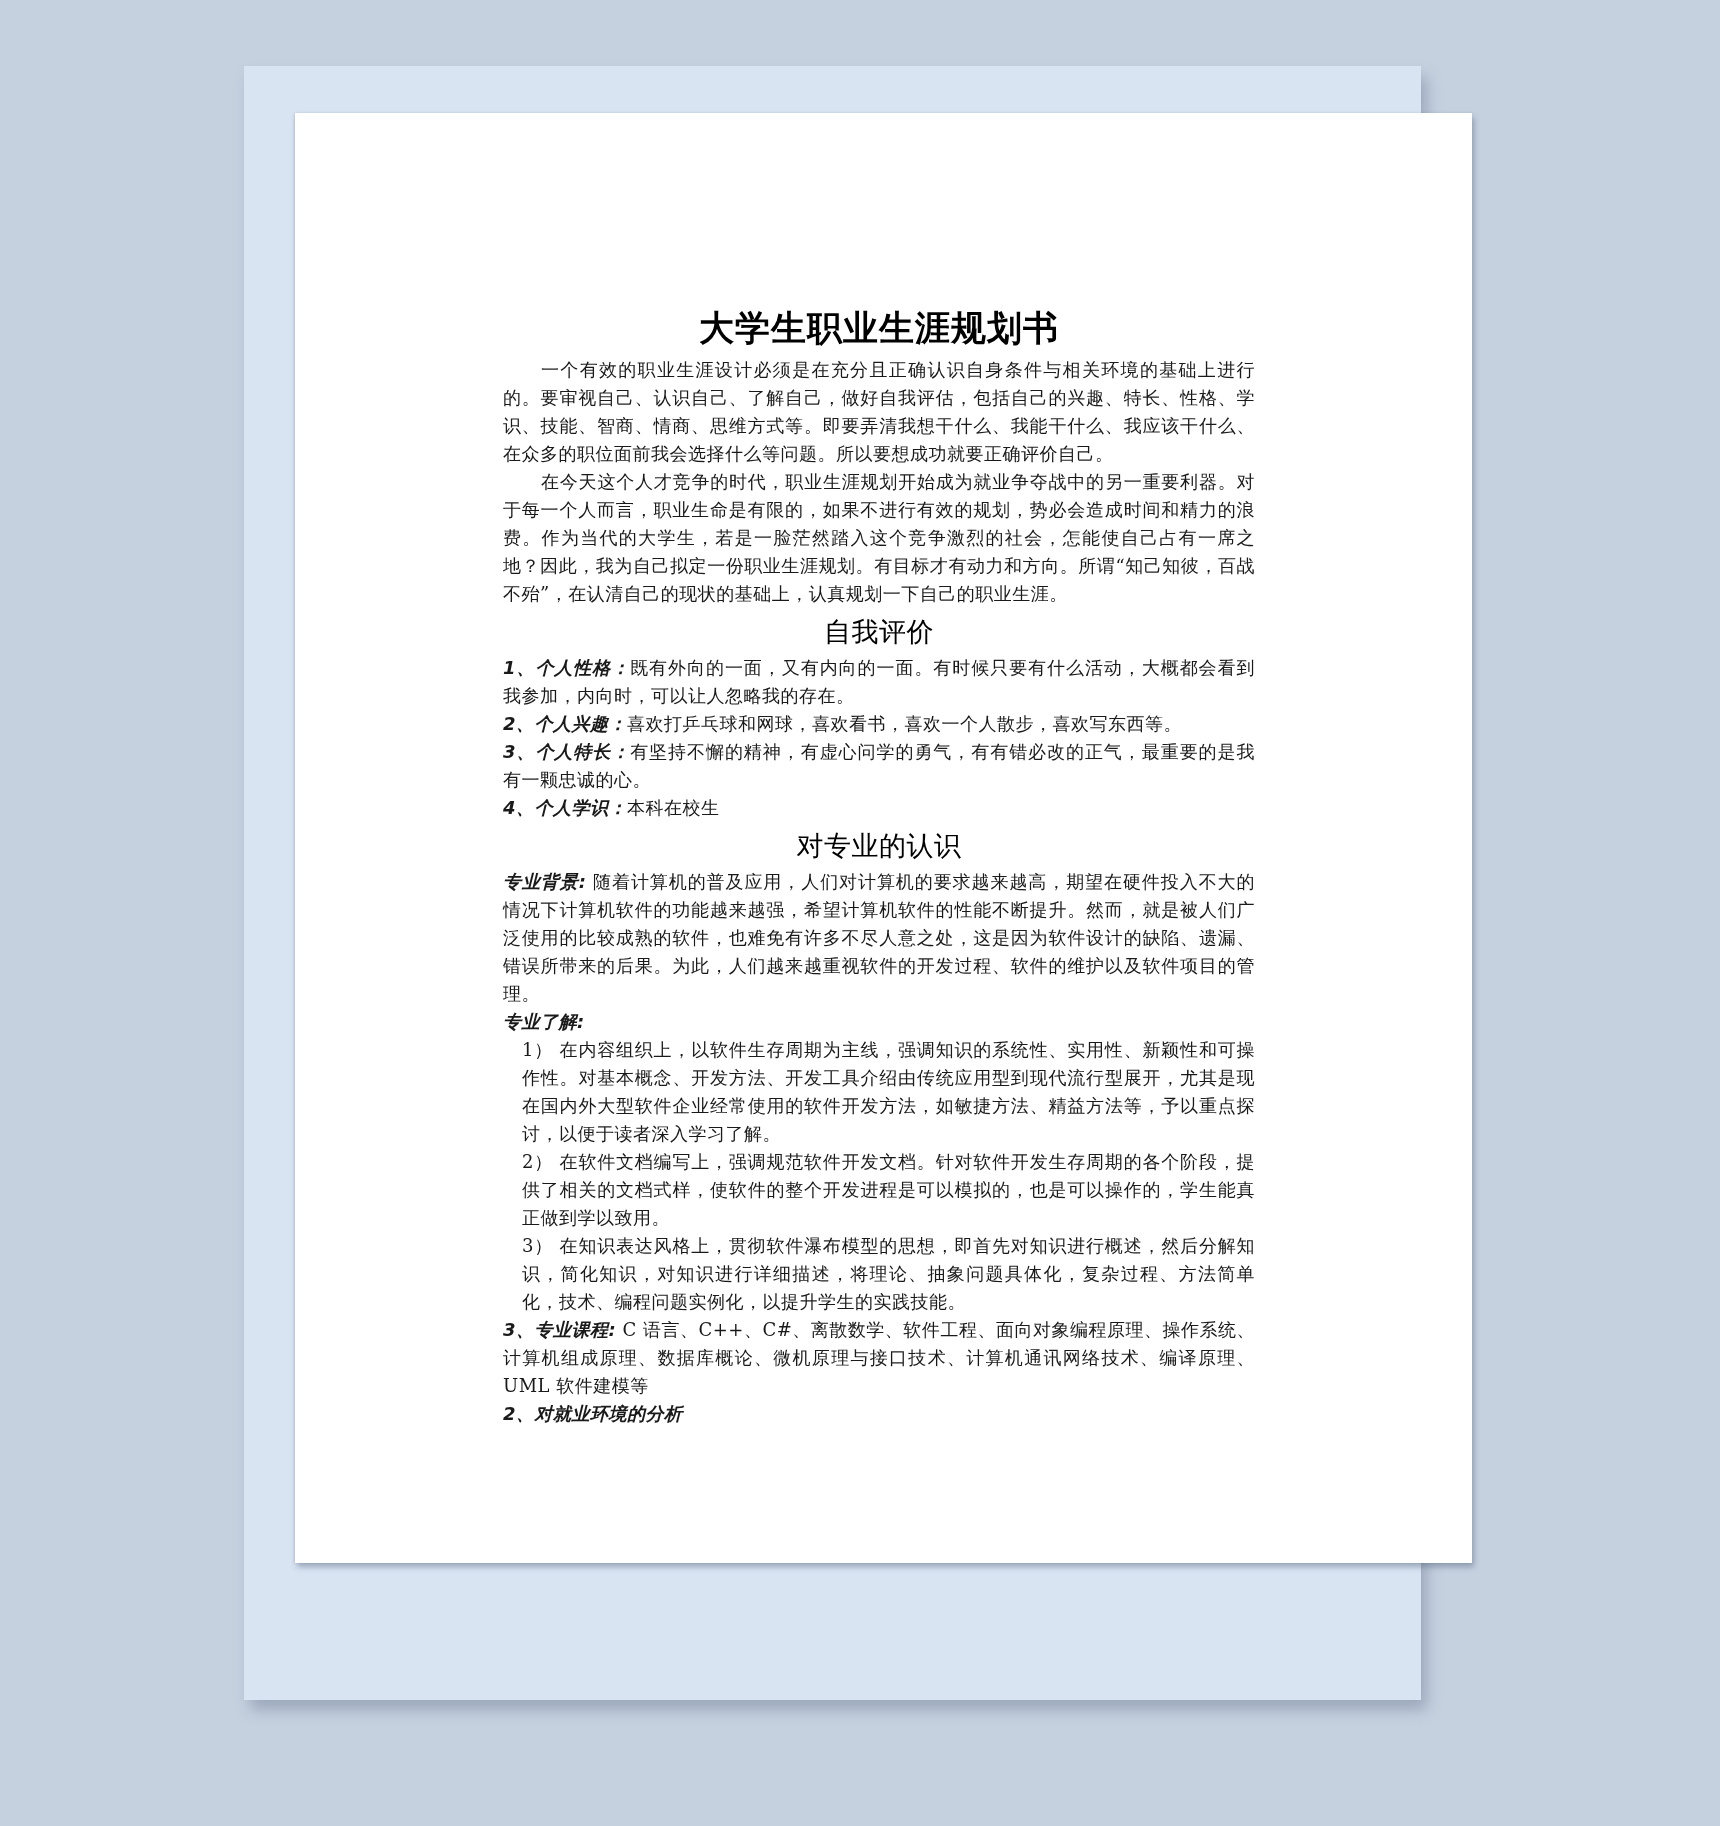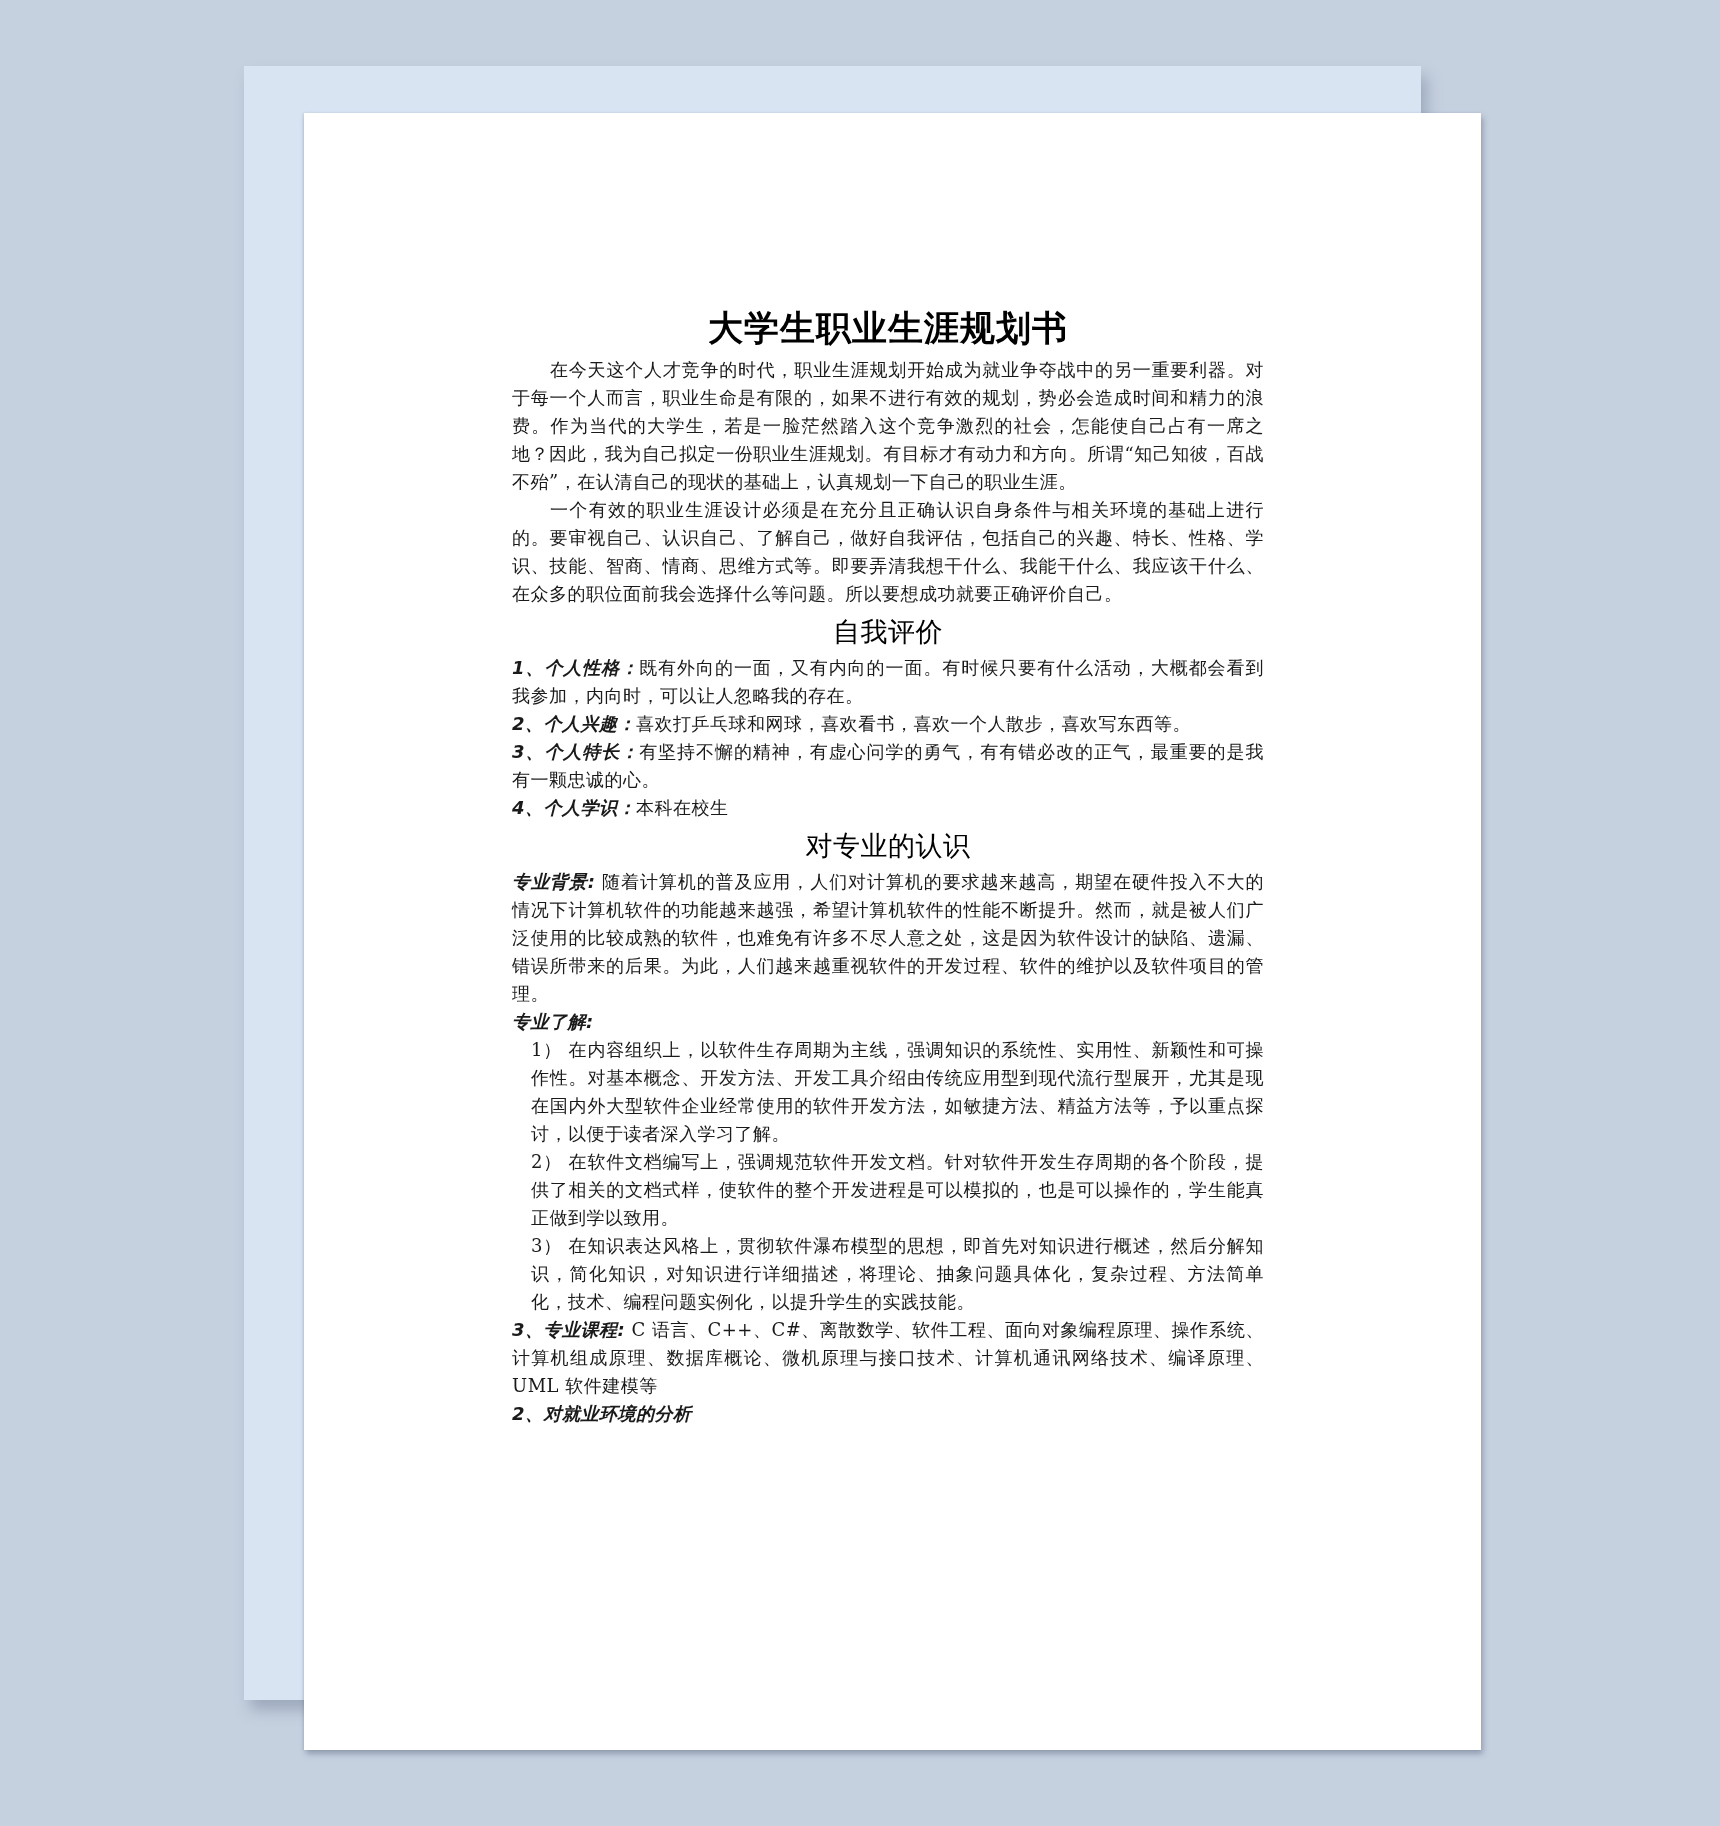--- a/index.html
+++ b/index.html
@@ -19,24 +19,24 @@
     position: absolute;
     left: 244px;
     top: 66px;
     width: 1177px;
     height: 1634px;
     background: #d9e4f3;
     box-shadow: 6px 10px 14px rgba(80, 95, 120, 0.35);
   }
   .front-page {
     position: absolute;
-    left: 304px;
+    left: 295px;
     top: 113px;
     width: 1177px;
-    height: 1637px;
+    height: 1450px;
     background: #ffffff;
     box-shadow: 2px 4px 6px rgba(80, 95, 120, 0.45), -1px 0 2px rgba(80,95,120,0.15);
   }
   .doc {
     position: absolute;
     left: 208px;
     top: 193px;
     width: 752px;
     font-size: 18px;
     line-height: 28px;
@@ -79,22 +79,22 @@
 </style>
 </head>
 <body>
 
 <div class="back-page"></div>
 
 <div class="front-page">
   <div class="doc">
     <div class="title">大学生职业生涯规划书</div>
 
+    <p class="indent">一个有效的职业生涯设计必须是在充分且正确认识自身条件与相关环境的基础上进行的。要审视自己、认识自己、了解自己，做好自我评估，包括自己的兴趣、特长、性格、学识、技能、智商、情商、思维方式等。即要弄清我想干什么、我能干什么、我应该干什么、在众多的职位面前我会选择什么等问题。所以要想成功就要正确评价自己。</p>
     <p class="indent">在今天这个人才竞争的时代，职业生涯规划开始成为就业争夺战中的另一重要利器。对于每一个人而言，职业生命是有限的，如果不进行有效的规划，势必会造成时间和精力的浪费。作为当代的大学生，若是一脸茫然踏入这个竞争激烈的社会，怎能使自己占有一席之地？因此，我为自己拟定一份职业生涯规划。有目标才有动力和方向。所谓“知己知彼，百战不殆”，在认清自己的现状的基础上，认真规划一下自己的职业生涯。</p>
-    <p class="indent">一个有效的职业生涯设计必须是在充分且正确认识自身条件与相关环境的基础上进行的。要审视自己、认识自己、了解自己，做好自我评估，包括自己的兴趣、特长、性格、学识、技能、智商、情商、思维方式等。即要弄清我想干什么、我能干什么、我应该干什么、在众多的职位面前我会选择什么等问题。所以要想成功就要正确评价自己。</p>
 
     <div class="h2">自我评价</div>
 
     <p><span class="label">1、个人性格：</span><span>既有外向的一面，又有内向的一面。有时候只要有什么活动，大概都会看到我参加，内向时，可以让人忽略我的存在。</span></p>
     <p><span class="label">2、个人兴趣：</span><span>喜欢打乒乓球和网球，喜欢看书，喜欢一个人散步，喜欢写东西等。</span></p>
     <p><span class="label">3、个人特长：</span><span>有坚持不懈的精神，有虚心问学的勇气，有有错必改的正气，最重要的是我有一颗忠诚的心。</span></p>
     <p><span class="label">4、个人学识：</span><span>本科在校生</span></p>
 
     <div class="h2">对专业的认识</div>
 

